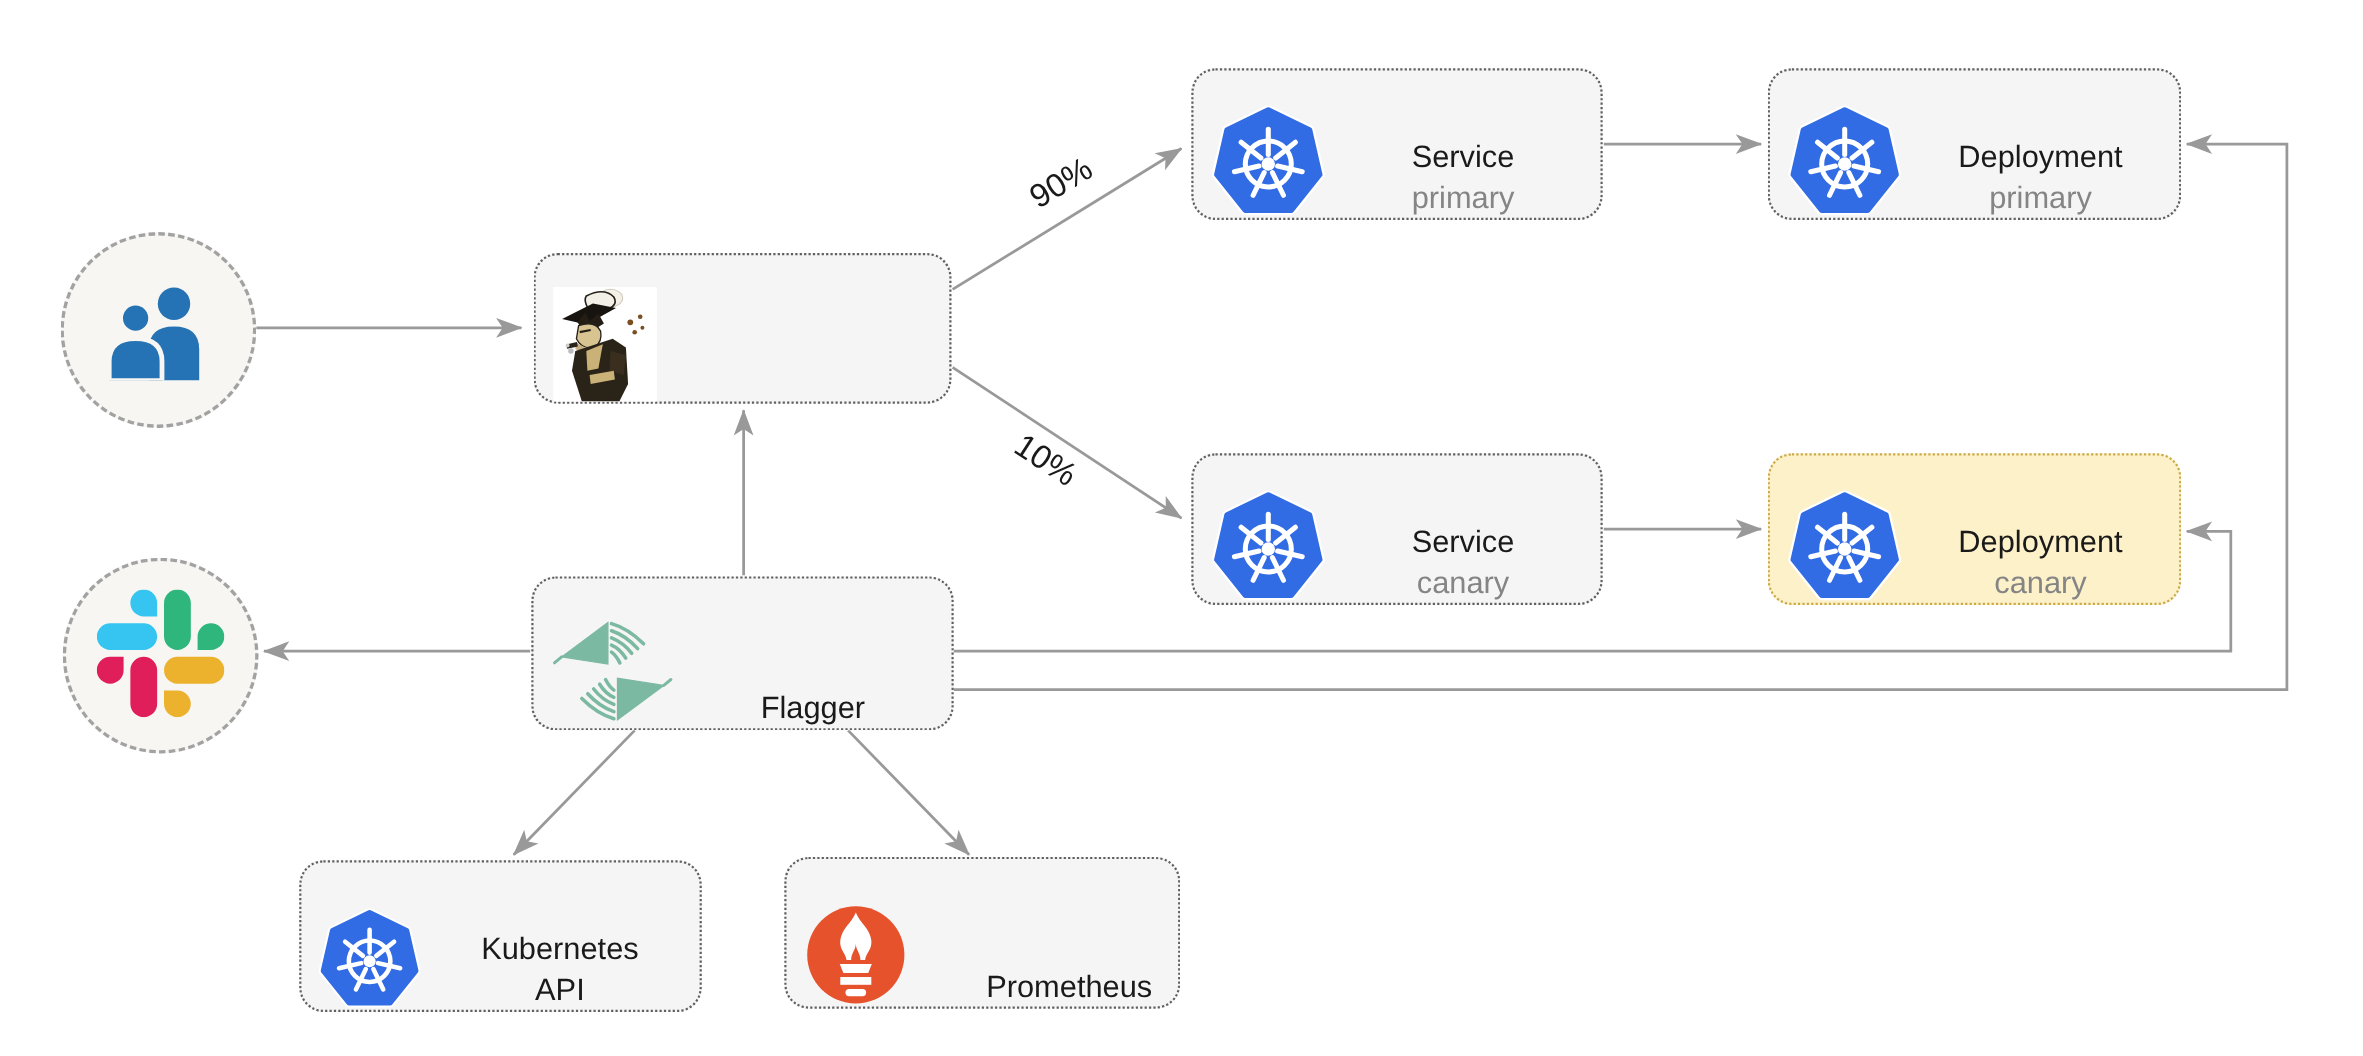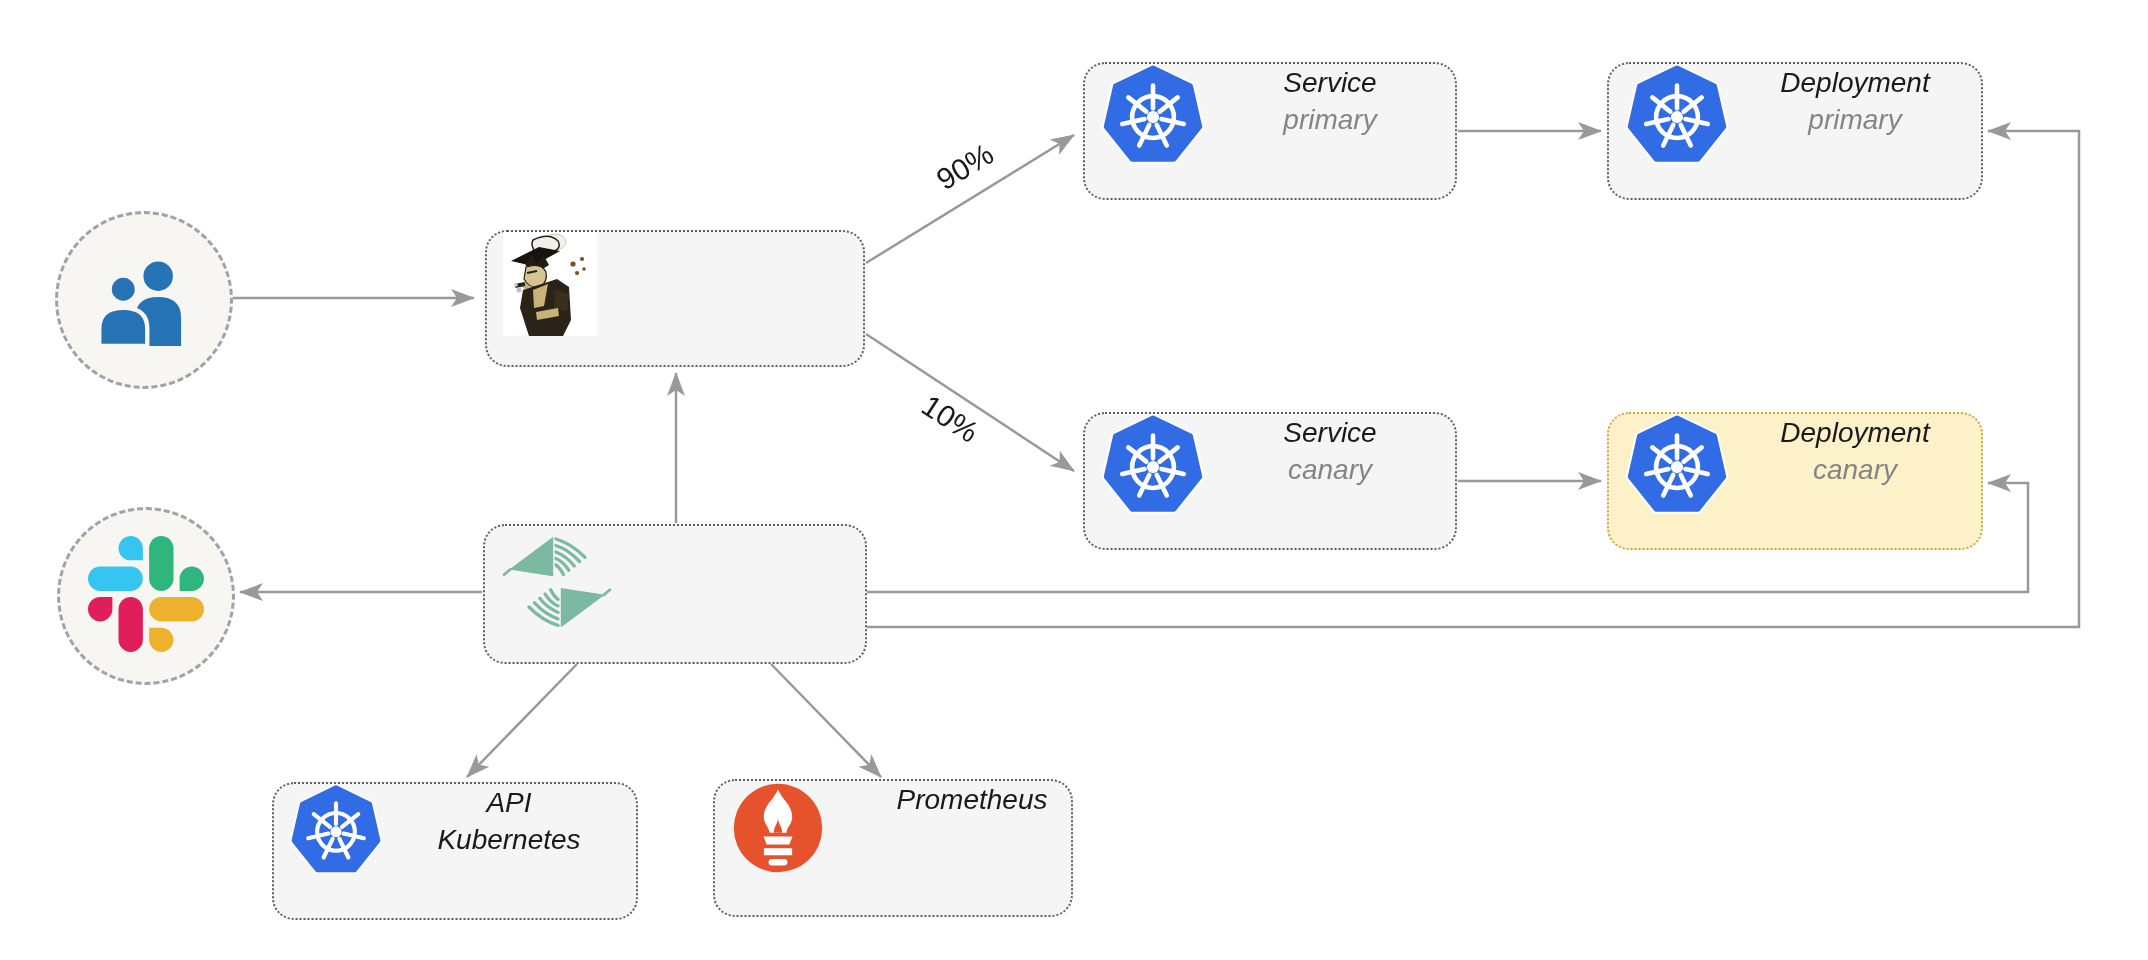--- a/index.html
+++ b/index.html
@@ -1,21 +1,21 @@
 <!DOCTYPE html>
 <html style="--kubernetes-blue: #326CE5; --prometheus-orange: #E6522C; --flagger-teal: #7CB9A2; --users-blue: #2573B5; --slack-blue: #36C5F0; --slack-green: #2EB67D; --slack-red: #E01E5A; --slack-yellow: #ECB22E; --node-fill: #F5F5F5; --node-border: #5F5F5F; --canary-fill: #FDF1C9; --canary-border: #C9A948; --circle-fill: #F7F6F2; --edge-gray: #999999; --label-dark: #1A1A1A; --sublabel-gray: #858585;"><head>
 <meta charset="utf-8">
 <style>
   html,body{margin:0;padding:0;background:#ffffff;}
   .canvas{position:relative;width:2148px;height:960px;background:#fff;overflow:hidden;
           font-family:"Liberation Sans",sans-serif;}
   svg.edges{position:absolute;left:0;top:0;width:2148px;height:960px;}
 
-  .node{position:absolute;box-sizing:border-box;display:flex;align-items:flex-start;
-        background:var(--node-fill);border:2px dotted var(--node-border);border-radius:22px;font-style:italic;}
+  .node{position:absolute;box-sizing:border-box;display:flex;align-items:flex-end;
+        background:var(--node-fill);border:2px dotted var(--node-border);border-radius:22px;}
   .node.hl{background:var(--canary-fill);border-color:var(--canary-border);}
   .node .icon{flex:0 0 auto;margin-left:16px;display:flex;align-items:center;justify-content:center;}
   .node .lbl{flex:1 1 auto;text-align:center;font-size:28px;line-height:37px;color:var(--label-dark);}
   .node .lbl .sub{color:var(--sublabel-gray);}
   .node .lbl div{white-space:nowrap;}
 
   .circle{position:absolute;box-sizing:border-box;border-radius:50%;
           background:var(--circle-fill);border:3px dashed #a2a2a2;
           display:flex;align-items:center;justify-content:center;}
 
@@ -223,20 +223,21 @@
               <path d="M49,12 Q63,16 76,29"></path>
               <path d="M49,18 Q61,22 71,33"></path>
               <path d="M49,24 Q59,28 66,37"></path>
               <path d="M49,30 Q56,33 61,41"></path>
               <path d="M49,36 Q53,39 56,45"></path>
             </g>
           </g>
         </g>
       </svg>
     </span>
+    <span class="lbl">Flagger</span>
   </div>
 
   <div class="node" style="left:272px;top:782px;width:366px;height:138px;">
     <span class="icon">
       <svg width="92" height="92" viewBox="0 0 100 100">
         <polygon points="50,4 86.7,21.7 95.8,61.5 70.4,93.3 29.6,93.3 4.2,61.5 13.3,21.7" fill="#ffffff" stroke="#ffffff" stroke-width="9" stroke-linejoin="round"></polygon>
         <polygon points="50,4 86.7,21.7 95.8,61.5 70.4,93.3 29.6,93.3 4.2,61.5 13.3,21.7" style="fill:var(--kubernetes-blue);stroke:var(--kubernetes-blue)" stroke-width="5" stroke-linejoin="round"></polygon>
         <g stroke="#ffffff" fill="none" stroke-width="4.5" stroke-linecap="round">
           <circle cx="50" cy="52" r="20.5"></circle>
           <line x1="50" y1="43.5" x2="50" y2="21"></line>
@@ -244,22 +245,22 @@
           <line x1="58.3" y1="53.9" x2="80.2" y2="58.9"></line>
           <line x1="53.7" y1="59.7" x2="63.5" y2="79.9"></line>
           <line x1="46.3" y1="59.7" x2="36.5" y2="79.9"></line>
           <line x1="41.7" y1="53.9" x2="19.8" y2="58.9"></line>
           <line x1="43.4" y1="46.7" x2="25.8" y2="32.7"></line>
         </g>
         <circle cx="50" cy="52" r="6" fill="#ffffff"></circle>
       </svg>
     </span>
     <span class="lbl">
+      <div>Kubernetes</div>
       <div>API</div>
-      <div>Kubernetes</div>
     </span>
   </div>
 
   <div class="node" style="left:713px;top:779px;width:360px;height:138px;gap:48px;">
     <span class="icon">
       <svg width="94" height="94" viewBox="0 0 100 100">
         <circle cx="50" cy="50" r="47" style="fill:var(--prometheus-orange)"></circle>
         <path d="M50,9 C46,19 36,25 35,36 C34,45 40,48 41,55 L59,55 C60,48 66,45 65,36 C64,25 54,19 50,9 Z" fill="#ffffff"></path>
         <path d="M45.5,55 C45.5,48 50,45.5 50,39 C50,45.5 54.5,48 54.5,55 Z" style="fill:var(--prometheus-orange)"></path>
         <path d="M34.5,59 L65.5,59 L62,67.5 L38,67.5 Z" fill="#ffffff"></path>

